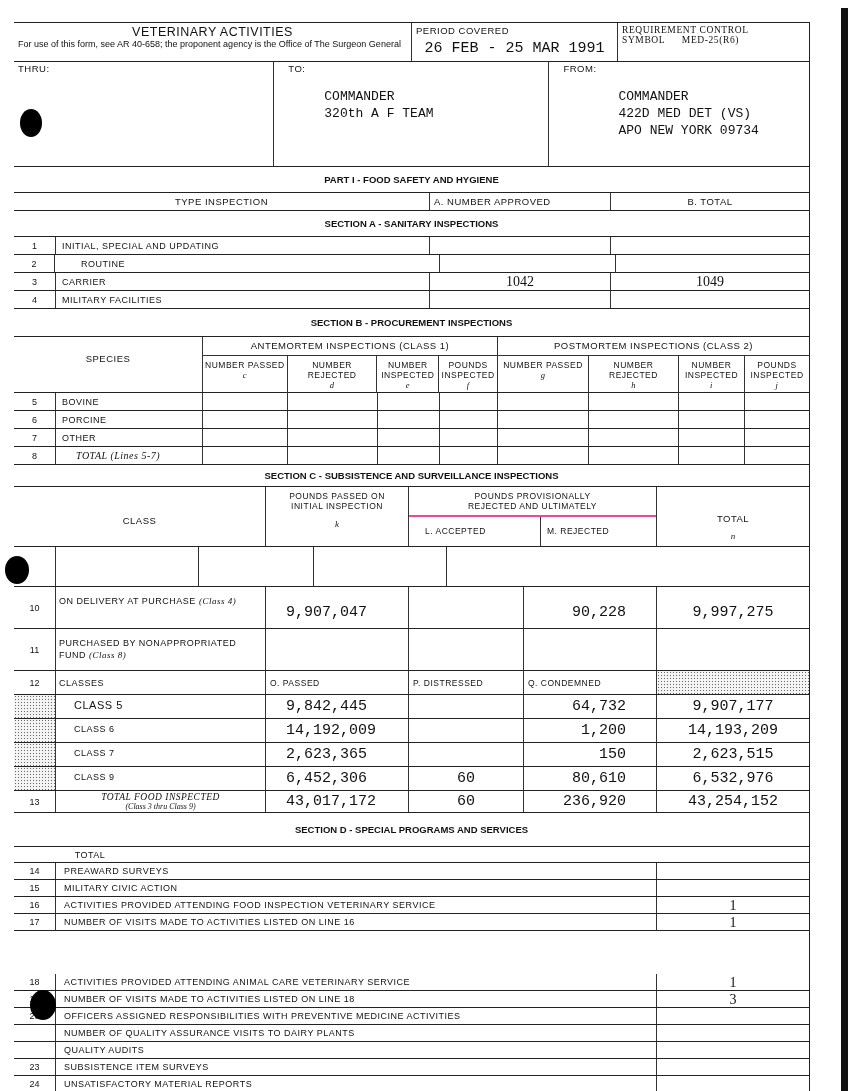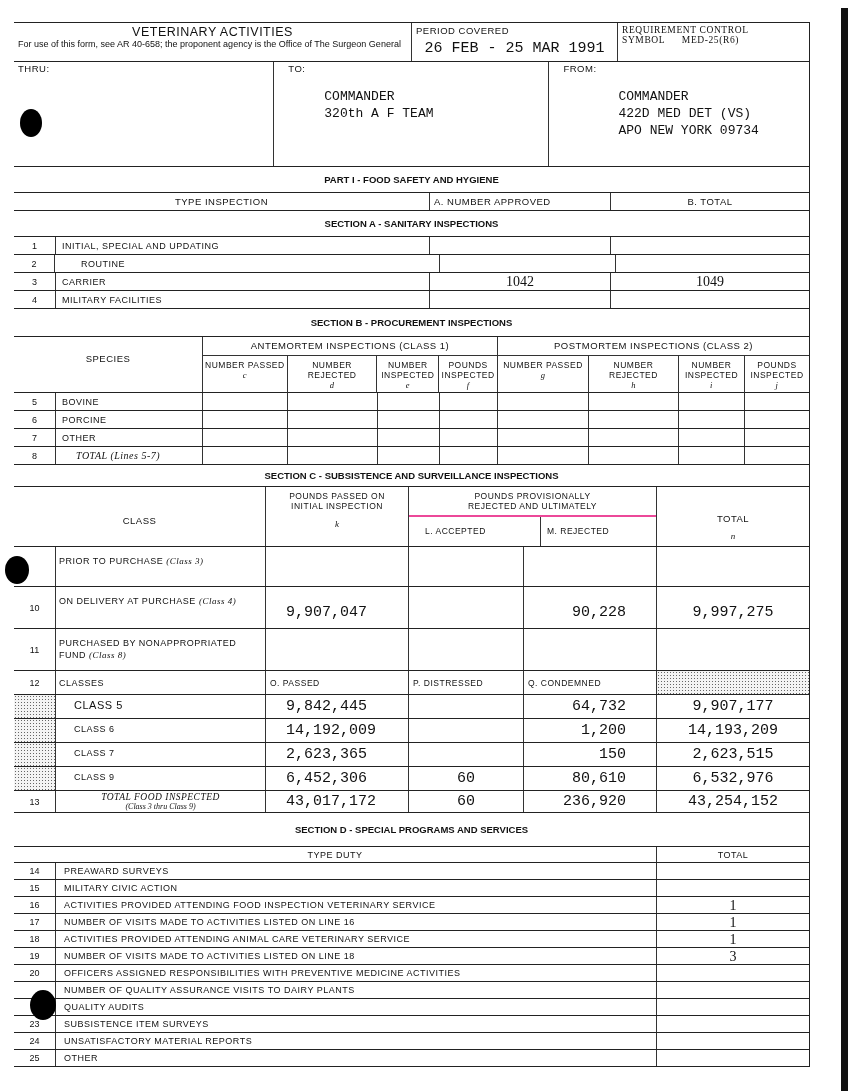--- a/index.html
+++ b/index.html
@@ -223,21 +223,20 @@
       </div>
     </div>
     <div class="cell ctr" style="width:152px;">
       <div class="lbl" style="margin-top:26px;">TOTAL</div>
       <div class="ital small" style="margin-top:7px;">n</div>
     </div>
   </div>
   <div id="secC-rows">
       <div class="row" style="height:40px;">
         <div class="cell linenum" style="line-height:40px;"></div>
-        <div class="cell lbl" style="width:210px;padding:8px 0 0 3px;font-size:9px;line-height:12px;"><span>PRIOR TO PURCHASE</span><span class="ital" style="margin-left:3px;">(Class 3)</span></div>
         <div class="cell numcell" style="width:143px;padding-top:10px;padding-left:20px;"></div>
         <div class="cell numcell" style="width:115px;padding-top:10px;text-align:center;"></div>
         <div class="cell numcell" style="width:133px;padding-top:10px;text-align:right;padding-right:30px;"></div>
         <div class="cell numcell" style="width:152px;padding-top:10px;text-align:center;"></div>
       </div>
       <div class="row" style="height:42px;">
         <div class="cell linenum" style="line-height:42px;">10</div>
         <div class="cell lbl" style="width:210px;padding:8px 0 0 3px;font-size:9px;line-height:12px;"><span>ON DELIVERY AT PURCHASE</span><span class="ital" style="margin-left:3px;">(Class 4)</span></div>
         <div class="cell numcell" style="width:143px;padding-top:17px;padding-left:20px;">9,907,047</div>
         <div class="cell numcell" style="width:115px;padding-top:17px;text-align:center;"></div>
@@ -302,21 +301,20 @@
         <div class="cell numcell" style="width:115px;line-height:22px;text-align:center;">60</div>
         <div class="cell numcell" style="width:133px;line-height:22px;text-align:right;padding-right:30px;">236,920</div>
         <div class="cell numcell" style="width:152px;line-height:22px;text-align:center;">43,254,152</div>
       </div>
     </div>
 
   <div class="row" style="height:34px;align-items:center;justify-content:center;">
     <span class="lbl" style="font-weight:bold;font-size:9.5px;letter-spacing:0;">SECTION D - SPECIAL PROGRAMS AND SERVICES</span>
   </div>
   <div class="row" style="height:16px;">
-    <div class="cell lbl ctr" style="width:643px;line-height:16px;font-size:9px;">TYPE DUTY</div>
     <div class="cell lbl ctr" style="width:152px;line-height:16px;font-size:9px;">TOTAL</div>
   </div>
   <div id="secD-rows">
       <div class="row" style="height:17px;">
         <div class="cell linenum" style="line-height:17px;">14</div>
         <div class="cell lbl" style="width:601px;line-height:17px;padding-left:8px;font-size:9px;">PREAWARD SURVEYS</div>
         <div class="cell serif ctr" style="width:152px;line-height:17px;font-size:14px;"></div>
       </div>
       <div class="row" style="height:17px;">
         <div class="cell linenum" style="line-height:17px;">15</div>
@@ -326,21 +324,21 @@
       <div class="row" style="height:17px;">
         <div class="cell linenum" style="line-height:17px;">16</div>
         <div class="cell lbl" style="width:601px;line-height:17px;padding-left:8px;font-size:9px;">ACTIVITIES PROVIDED ATTENDING FOOD INSPECTION VETERINARY SERVICE</div>
         <div class="cell serif ctr" style="width:152px;line-height:17px;font-size:14px;">1</div>
       </div>
       <div class="row" style="height:17px;">
         <div class="cell linenum" style="line-height:17px;">17</div>
         <div class="cell lbl" style="width:601px;line-height:17px;padding-left:8px;font-size:9px;">NUMBER OF VISITS MADE TO ACTIVITIES LISTED ON LINE 16</div>
         <div class="cell serif ctr" style="width:152px;line-height:17px;font-size:14px;">1</div>
       </div>
-      <div class="row" style="height:17px;">
+      <div class="row" style="height:17px;margin-top:43px;">
         <div class="cell linenum" style="line-height:17px;">18</div>
         <div class="cell lbl" style="width:601px;line-height:17px;padding-left:8px;font-size:9px;">ACTIVITIES PROVIDED ATTENDING ANIMAL CARE VETERINARY SERVICE</div>
         <div class="cell serif ctr" style="width:152px;line-height:17px;font-size:14px;">1</div>
       </div>
       <div class="row" style="height:17px;">
         <div class="cell linenum" style="line-height:17px;">19</div>
         <div class="cell lbl" style="width:601px;line-height:17px;padding-left:8px;font-size:9px;">NUMBER OF VISITS MADE TO ACTIVITIES LISTED ON LINE 18</div>
         <div class="cell serif ctr" style="width:152px;line-height:17px;font-size:14px;">3</div>
       </div>
       <div class="row" style="height:17px;">

